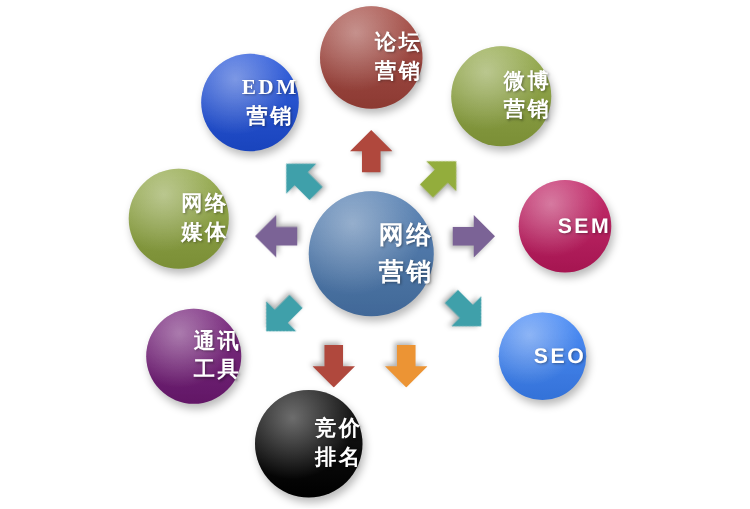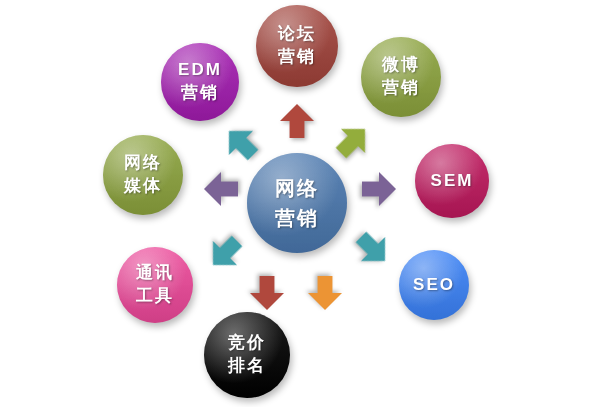--- a/index.html
+++ b/index.html
@@ -1,21 +1,21 @@
 <!DOCTYPE html>
 <html><head>
 <meta charset="utf-8">
 <style>
   * { margin:0; padding:0; box-sizing:border-box; }
   html,body { background:#ffffff; font-family:"Liberation Sans","DejaVu Sans",sans-serif; }
   .canvas { position:relative; width:600px; height:407px; background:#ffffff; overflow:hidden; }
 
   .node {
     position:absolute; border-radius:50%;
-    display:flex; align-items:center; justify-content:center; text-align:center;
+    display:flex; align-items:center; justify-content:flex-end; text-align:center;
     color:#fff; font-weight:bold;
     box-shadow:2px 4px 7px rgba(0,0,0,0.28);
   }
   .node::before {
     content:""; position:absolute; inset:0; border-radius:50%;
     background:
       radial-gradient(circle at 35% 26%, rgba(255,255,255,0.38), rgba(255,255,255,0) 58%),
       linear-gradient(180deg, rgba(255,255,255,0.10), rgba(0,0,0,0.12));
   }
   .node .lbl {
@@ -117,26 +117,26 @@
   <div class="node n-sem" style="background-color: #be185d;">
     <span class="lbl">SEM</span>
   </div>
   <div class="node n-seo" style="background-color: #3b82f6;">
     <span class="lbl">SEO</span>
   </div>
   <div class="node n-bid" style="background-color: #000000;">
     <span class="lbl">竞价
 排名</span>
   </div>
-  <div class="node n-comm" style="background-color: #ec4899;">
+  <div class="node n-comm" style="background-color: #701a75;">
     <span class="lbl">通讯
 工具</span>
   </div>
   <div class="node n-media" style="background-color: rgb(140, 163, 62);">
     <span class="lbl">网络
 媒体</span>
   </div>
-  <div class="node n-edm" style="background-color: #a21caf;">
+  <div class="node n-edm" style="background-color: #1d4ed8; font-family: Liberation Serif, serif;">
     <span class="lbl">EDM
 营销</span>
   </div>
 
 </div>
 
 </body></html>

